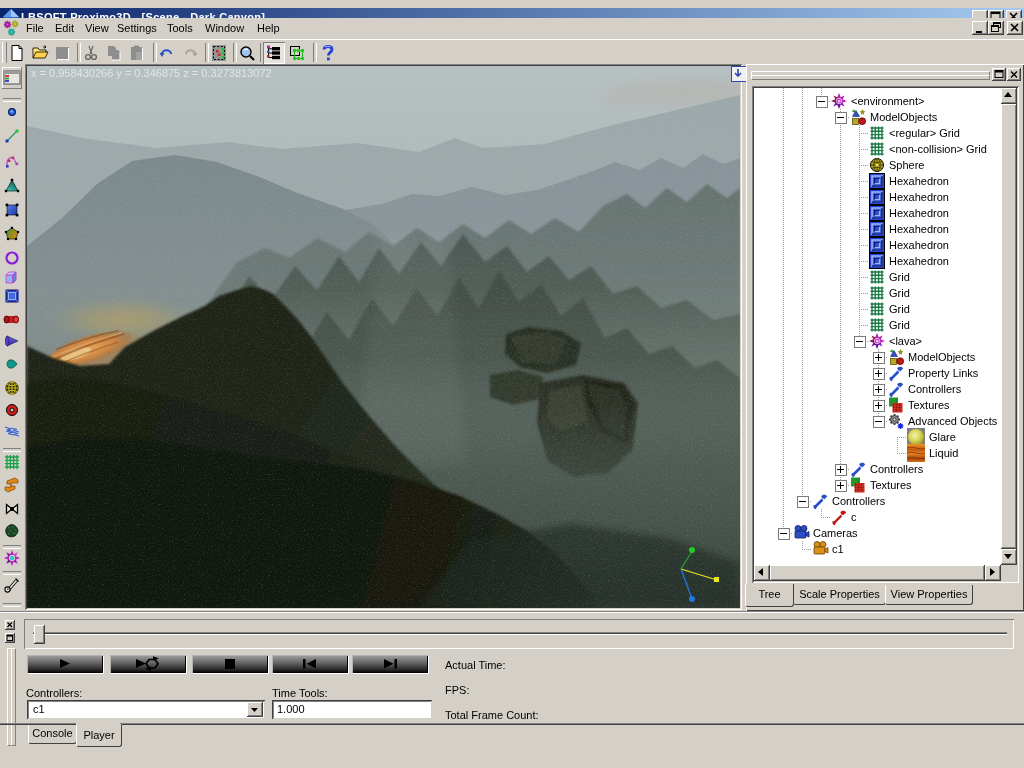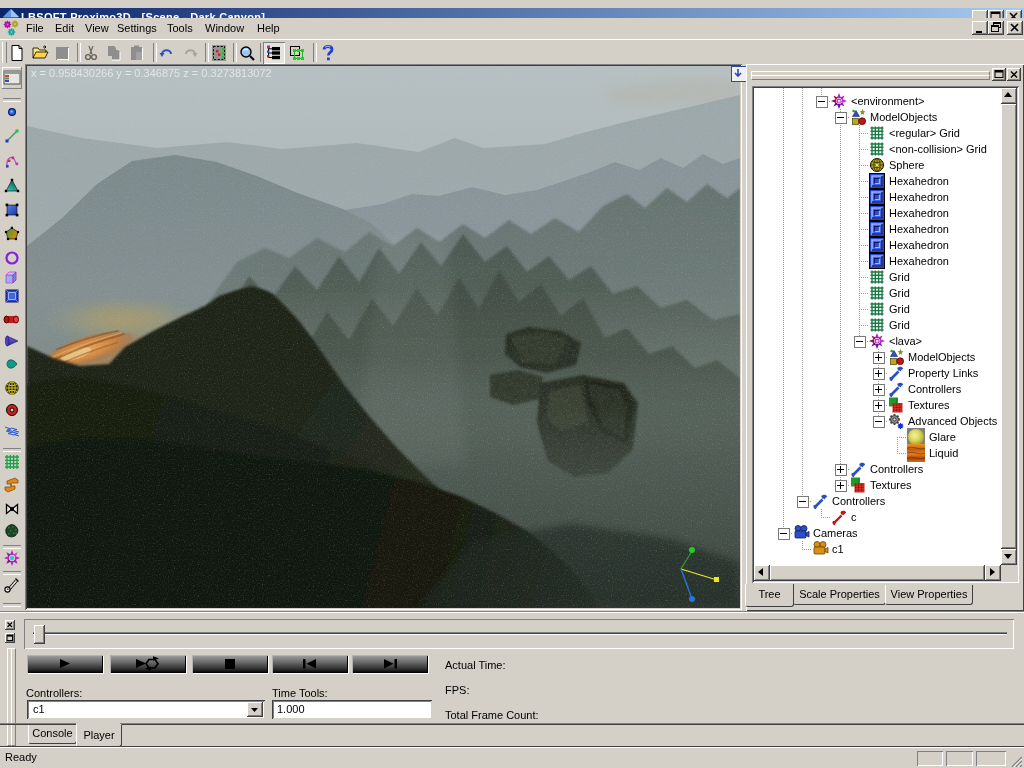--- a/index.html
+++ b/index.html
@@ -911,31 +911,13 @@
       <div class="sunkenfield abs" style="left:272px;top:88px;width:160px;height:19px;">
         <div class="abs" style="left:5px;top:3px">1.000</div>
       </div>
       <div class="abs" style="left:0px;top:111px;width:76px;height:1px;background:#808080"></div>
       <div class="abs" style="left:0px;top:112px;width:76px;height:1px;background:#404040"></div>
       <div class="abs" style="left:120px;top:111px;width:904px;height:1px;background:#808080"></div>
       <div class="abs" style="left:120px;top:112px;width:904px;height:1px;background:#404040"></div>
       <div class="tabb" style="left:28px;top:113px;width:47px;height:18px"><span style="position:relative;top:2px">Console</span></div>
       <div class="tabb tabactive" style="left:76px;top:112px;width:44px;height:21px;border-top:1px solid #d4d0c8"><span style="position:relative;top:4px">Player</span></div>
     </div>
-  <div id="statusbar">
-    <div class="abs" style="left:5px;top:4px">Ready</div>
-      <div class="abs" style="left:917px;top:4px;width:26px;height:15px;box-shadow:inset 1px 1px 0 #808080, inset -1px -1px 0 #fff;"></div>
-      <div class="abs" style="left:946px;top:4px;width:27px;height:15px;box-shadow:inset 1px 1px 0 #808080, inset -1px -1px 0 #fff;"></div>
-      <div class="abs" style="left:976px;top:4px;width:30px;height:15px;box-shadow:inset 1px 1px 0 #808080, inset -1px -1px 0 #fff;"></div>
-      <svg class="abs" style="left:1010px;top:8px" width="12" height="12">
-        <g stroke="#808080" stroke-width="1.5">
-          <line x1="12" y1="2" x2="2" y2="12"></line>
-          <line x1="12" y1="6" x2="6" y2="12"></line>
-          <line x1="12" y1="10" x2="10" y2="12"></line>
-        </g>
-        <g stroke="#fff" stroke-width="1">
-          <line x1="12" y1="3.5" x2="3.5" y2="12"></line>
-          <line x1="12" y1="7.5" x2="7.5" y2="12"></line>
-          <line x1="12" y1="11.5" x2="11.5" y2="12"></line>
-        </g>
-      </svg>
-  </div>
 </div>
 
 </body></html>

